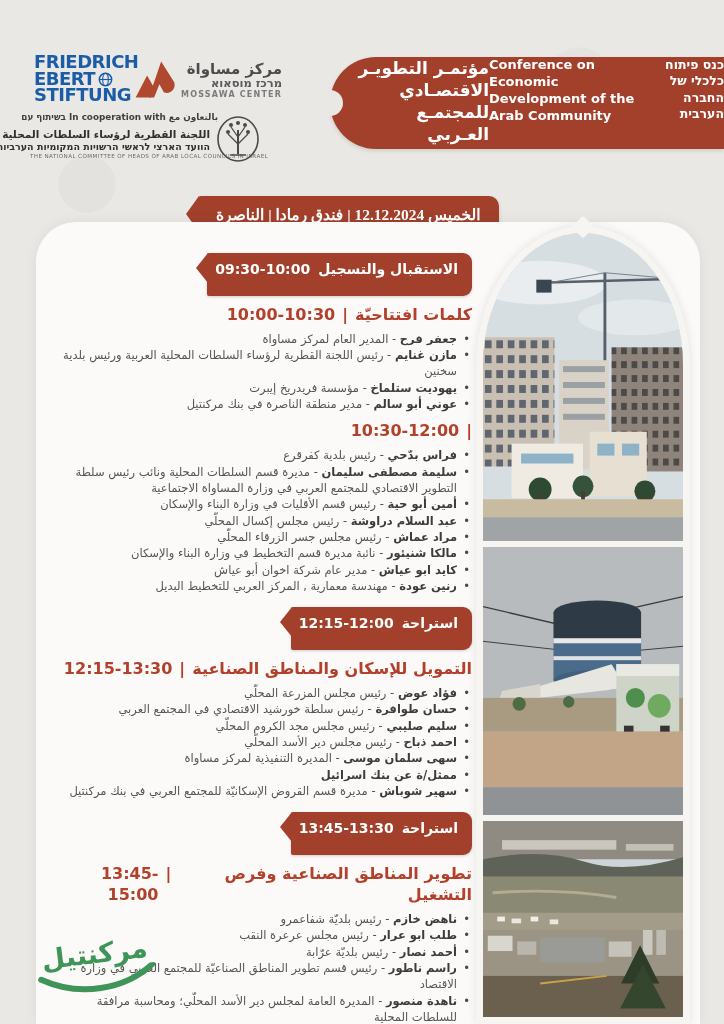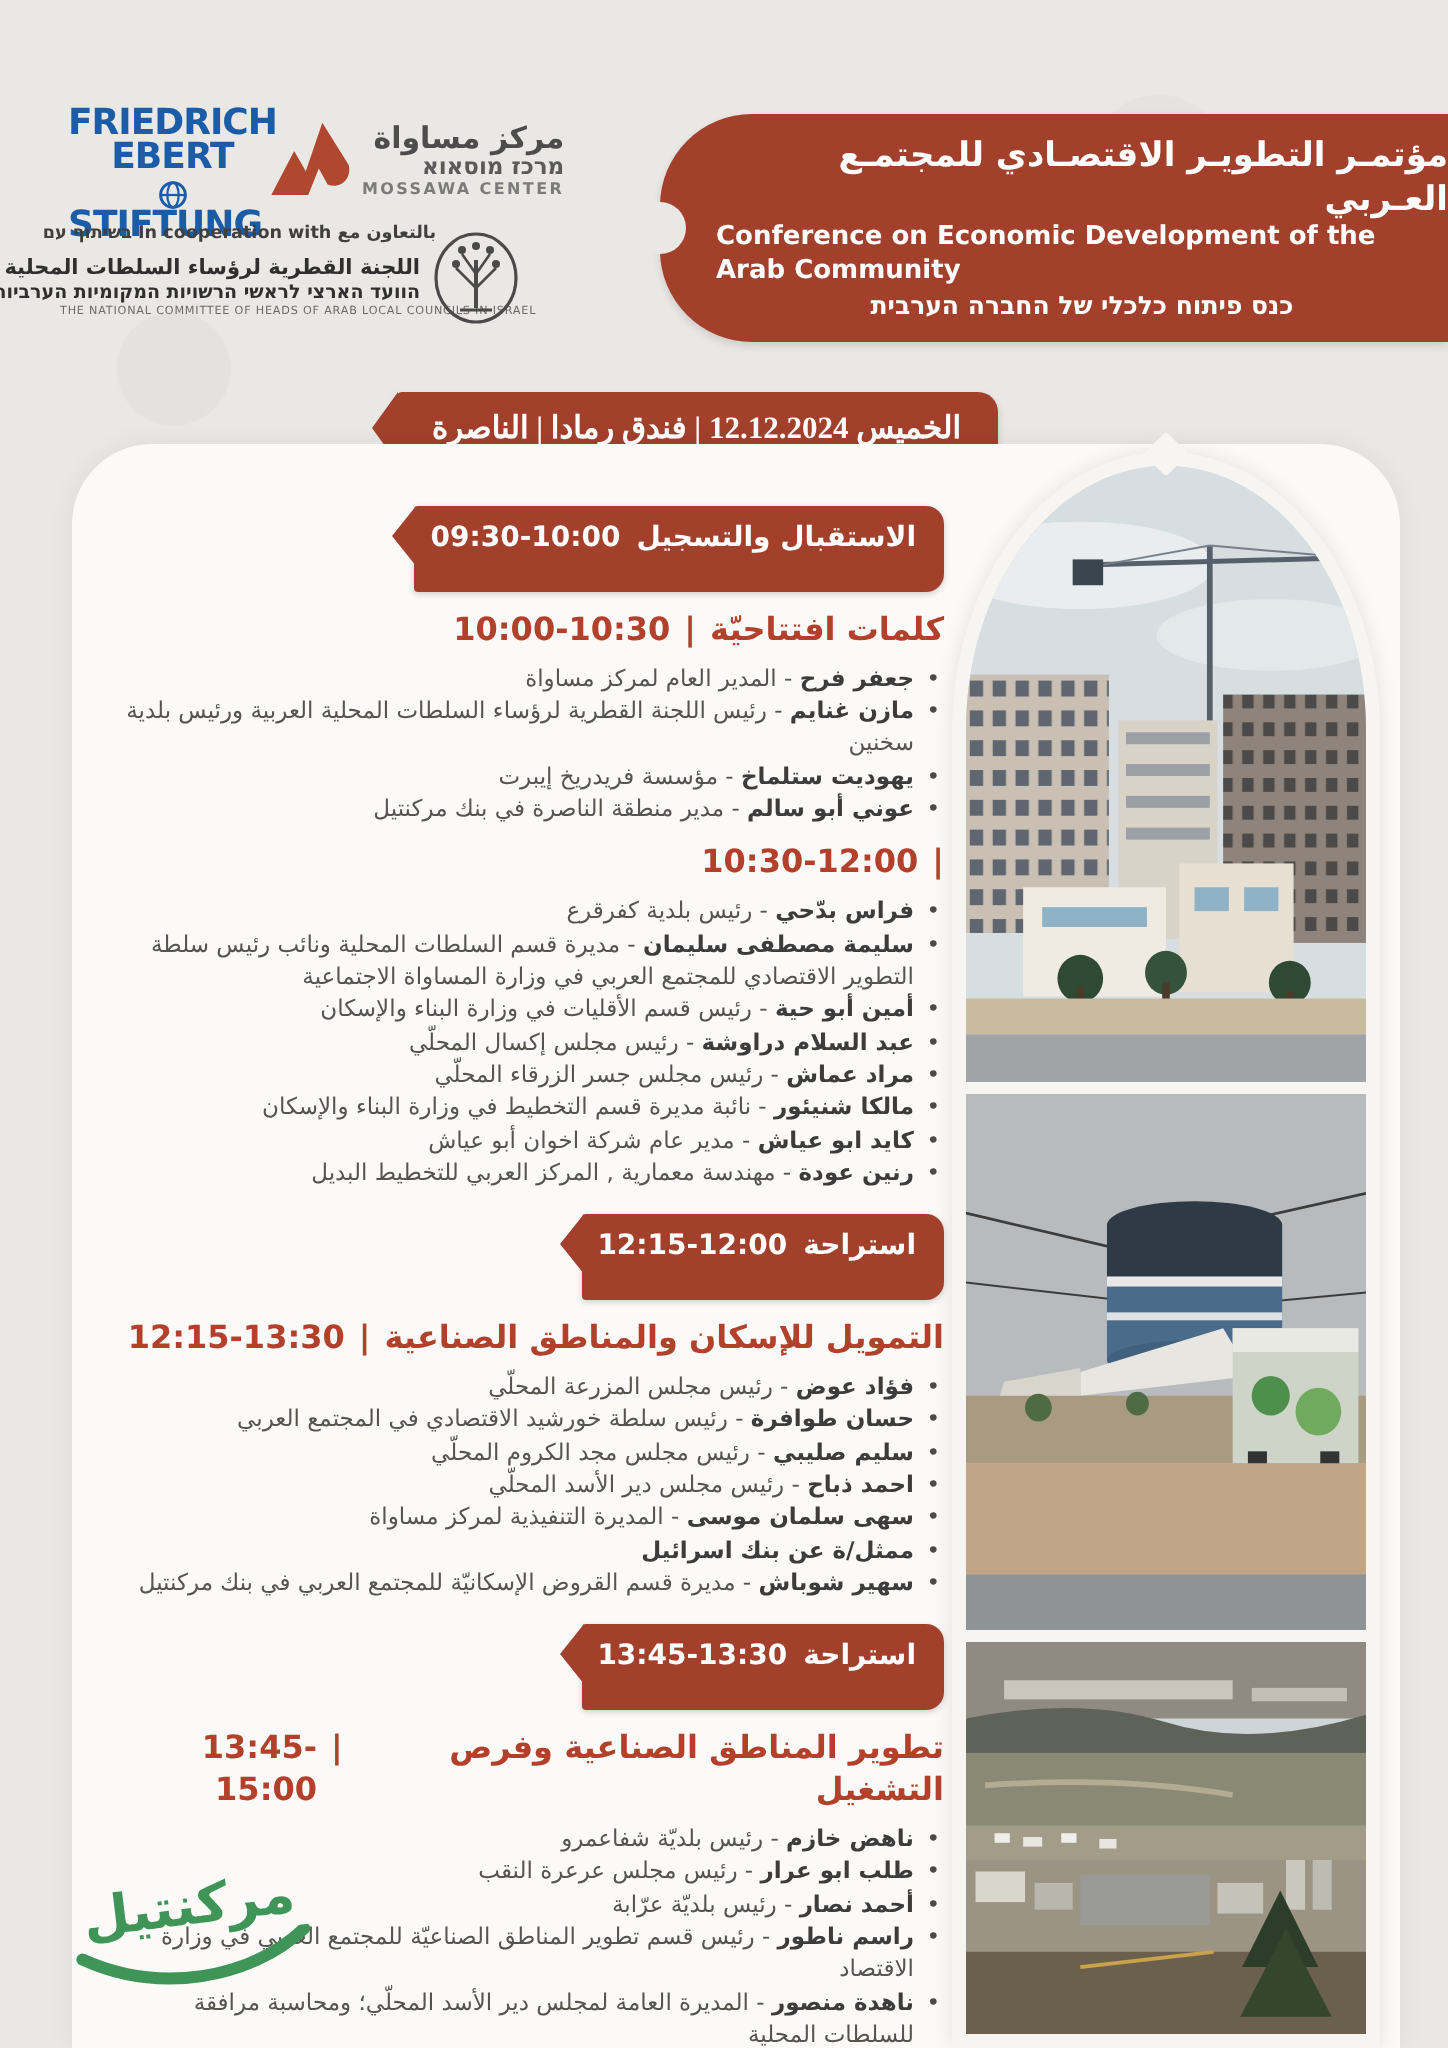--- a/index.html
+++ b/index.html
@@ -16,42 +16,42 @@
       radial-gradient(circle at 80% 8%,  rgba(120,110,100,.045) 0 34px, transparent 35px),
       radial-gradient(circle at 30% 62%, rgba(120,110,100,.04) 0 40px, transparent 41px),
       radial-gradient(circle at 88% 55%, rgba(120,110,100,.04) 0 30px, transparent 31px),
       radial-gradient(circle at 55% 90%, rgba(120,110,100,.04) 0 36px, transparent 37px);
     pointer-events:none;
   }
 
   
   .fes-logo{position:absolute;left:34px;top:54px;color:#1b5ca8;font-weight:bold;
     font-size:18px;line-height:.92;letter-spacing:-.5px;}
-  .fes-logo .row{display:flex;align-items:center;gap:3px;flex-direction:column;}
+  .fes-logo .row{display:flex;align-items:flex-end;gap:3px;}
   .fes-globe{width:15px;height:15px;}
 
   .mossawa{position:absolute;left:133px;top:56px;display:flex;align-items:flex-start;gap:4px;}
   .mossawa-mark{width:44px;height:46px;}
   .mossawa-text{padding-top:6px;text-align:right;}
   .mossawa-ar{color:#4c4c4c;font-size:15px;font-weight:bold;line-height:1;}
   .mossawa-he{color:#5a5a5a;font-size:11.5px;font-weight:bold;line-height:1.15;}
   .mossawa-en{color:#7b7b7b;font-size:8px;letter-spacing:1.2px;line-height:1.3;font-weight:bold;}
 
   .coop-line{position:absolute;left:88px;top:112px;width:130px;text-align:right;
     font-size:8.8px;font-weight:bold;color:#3f3f3f;direction:rtl;white-space:nowrap;}
 
   .committee{position:absolute;left:30px;top:128px;width:180px;text-align:right;direction:rtl;}
   .committee-ar{font-size:10.5px;font-weight:bold;color:#2f2f2f;line-height:1.25;white-space:nowrap;}
   .committee-he{font-size:9.5px;font-weight:bold;color:#2f2f2f;line-height:1.25;white-space:nowrap;}
   .committee-en{font-size:5.6px;color:#6a6a6a;letter-spacing:.4px;line-height:1.4;white-space:nowrap;direction:ltr;text-align:right;}
   .seal{position:absolute;left:215px;top:114px;width:46px;height:50px;}
 
-  .title-banner{position:absolute;left:330px;top:57px;width:394px;height:114px;
+  .title-banner{position:absolute;left:330px;top:57px;width:394px;height:92px;
     background:#a2402c;border-radius:46px 0 0 46px;color:#fff;
-    display:flex;flex-direction:column;justify-content:center;align-items:center;
+    display:flex;flex-direction:row;justify-content:center;
     padding-left:28px;box-sizing:border-box;box-shadow:0 2px 4px rgba(0,0,0,.12);}
   .title-banner::after{content:"";position:absolute;left:-13px;top:50%;margin-top:-13px;
     width:26px;height:26px;border-radius:50%;background:#eae8e5;}
   .tb-ar{font-size:17px;font-weight:bold;direction:rtl;line-height:1.3;}
   .tb-en{font-size:13px;font-weight:bold;line-height:1.3;}
   .tb-he{font-size:12.5px;font-weight:bold;direction:rtl;line-height:1.3;}
 
   
   .date-banner{position:absolute;left:198px;top:196px;height:37px;background:#a2402c;
     border-radius:3px 10px 10px 3px;color:#fff;display:flex;align-items:center;

